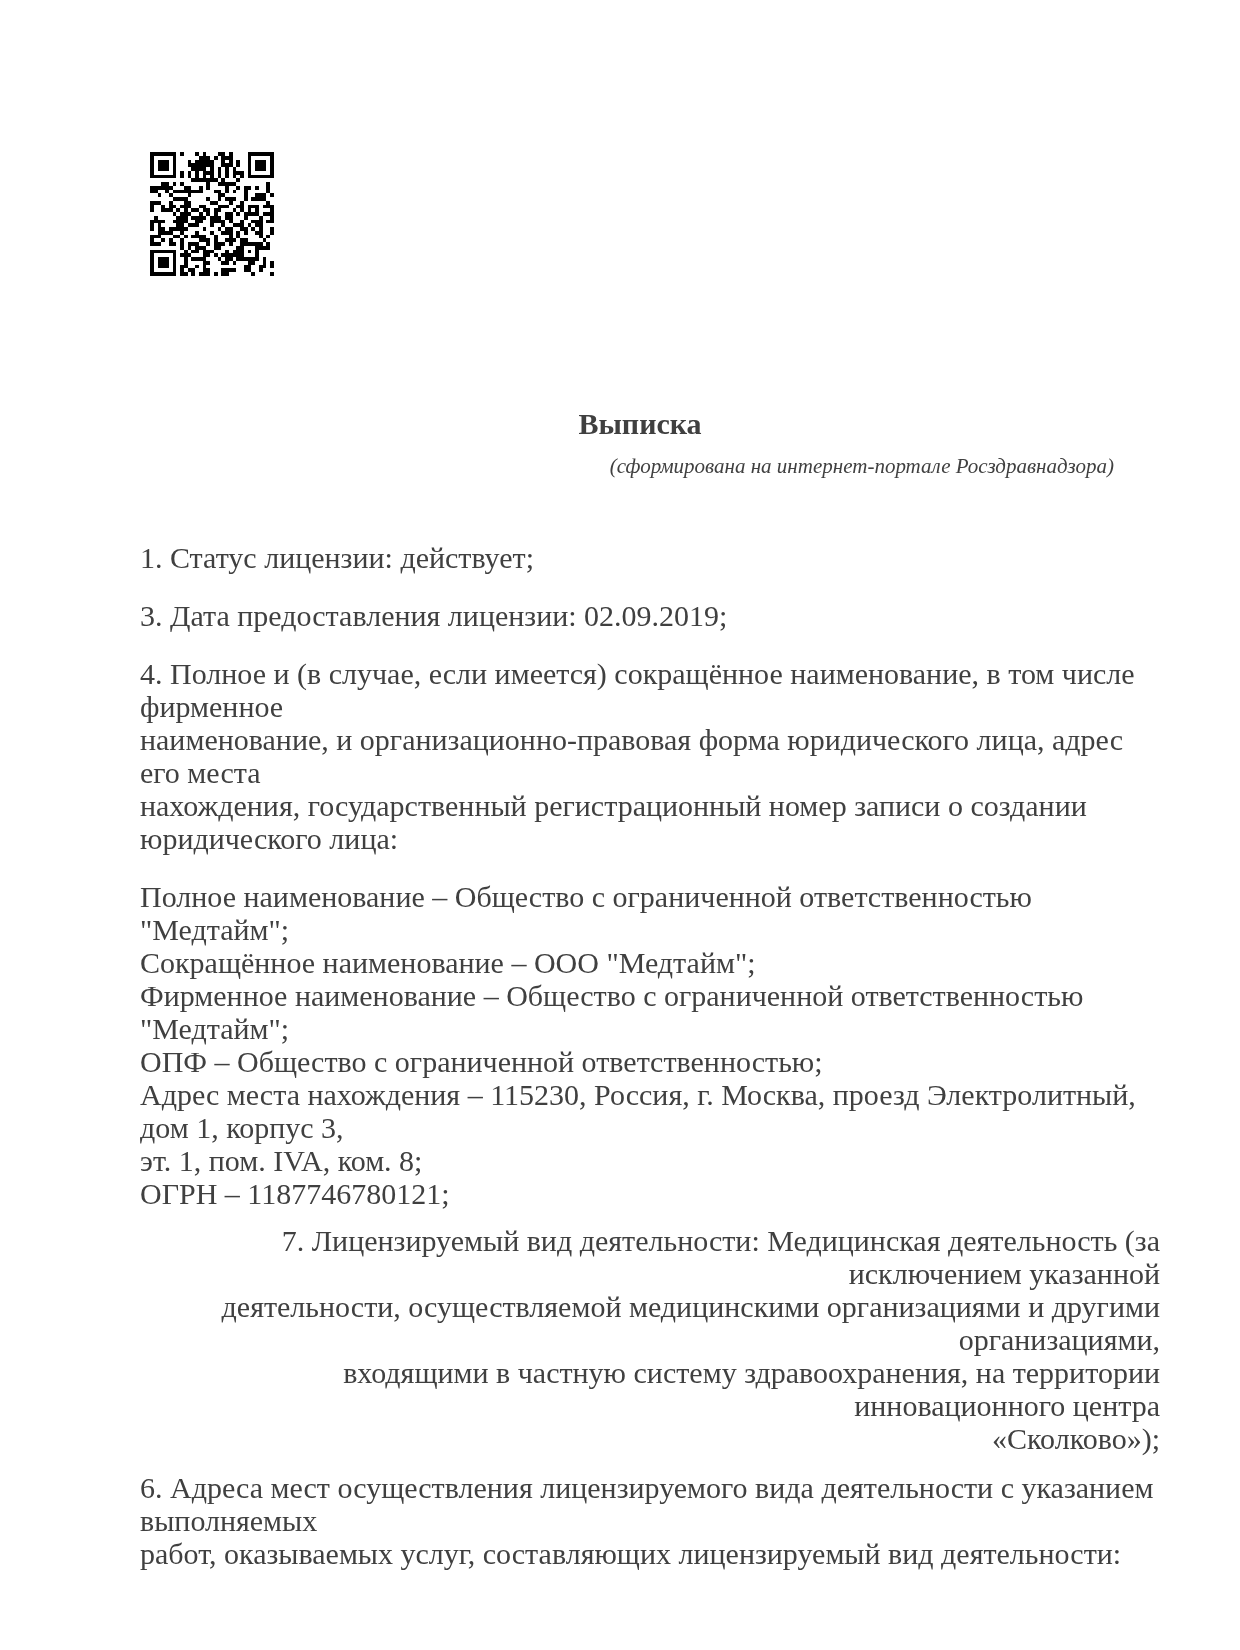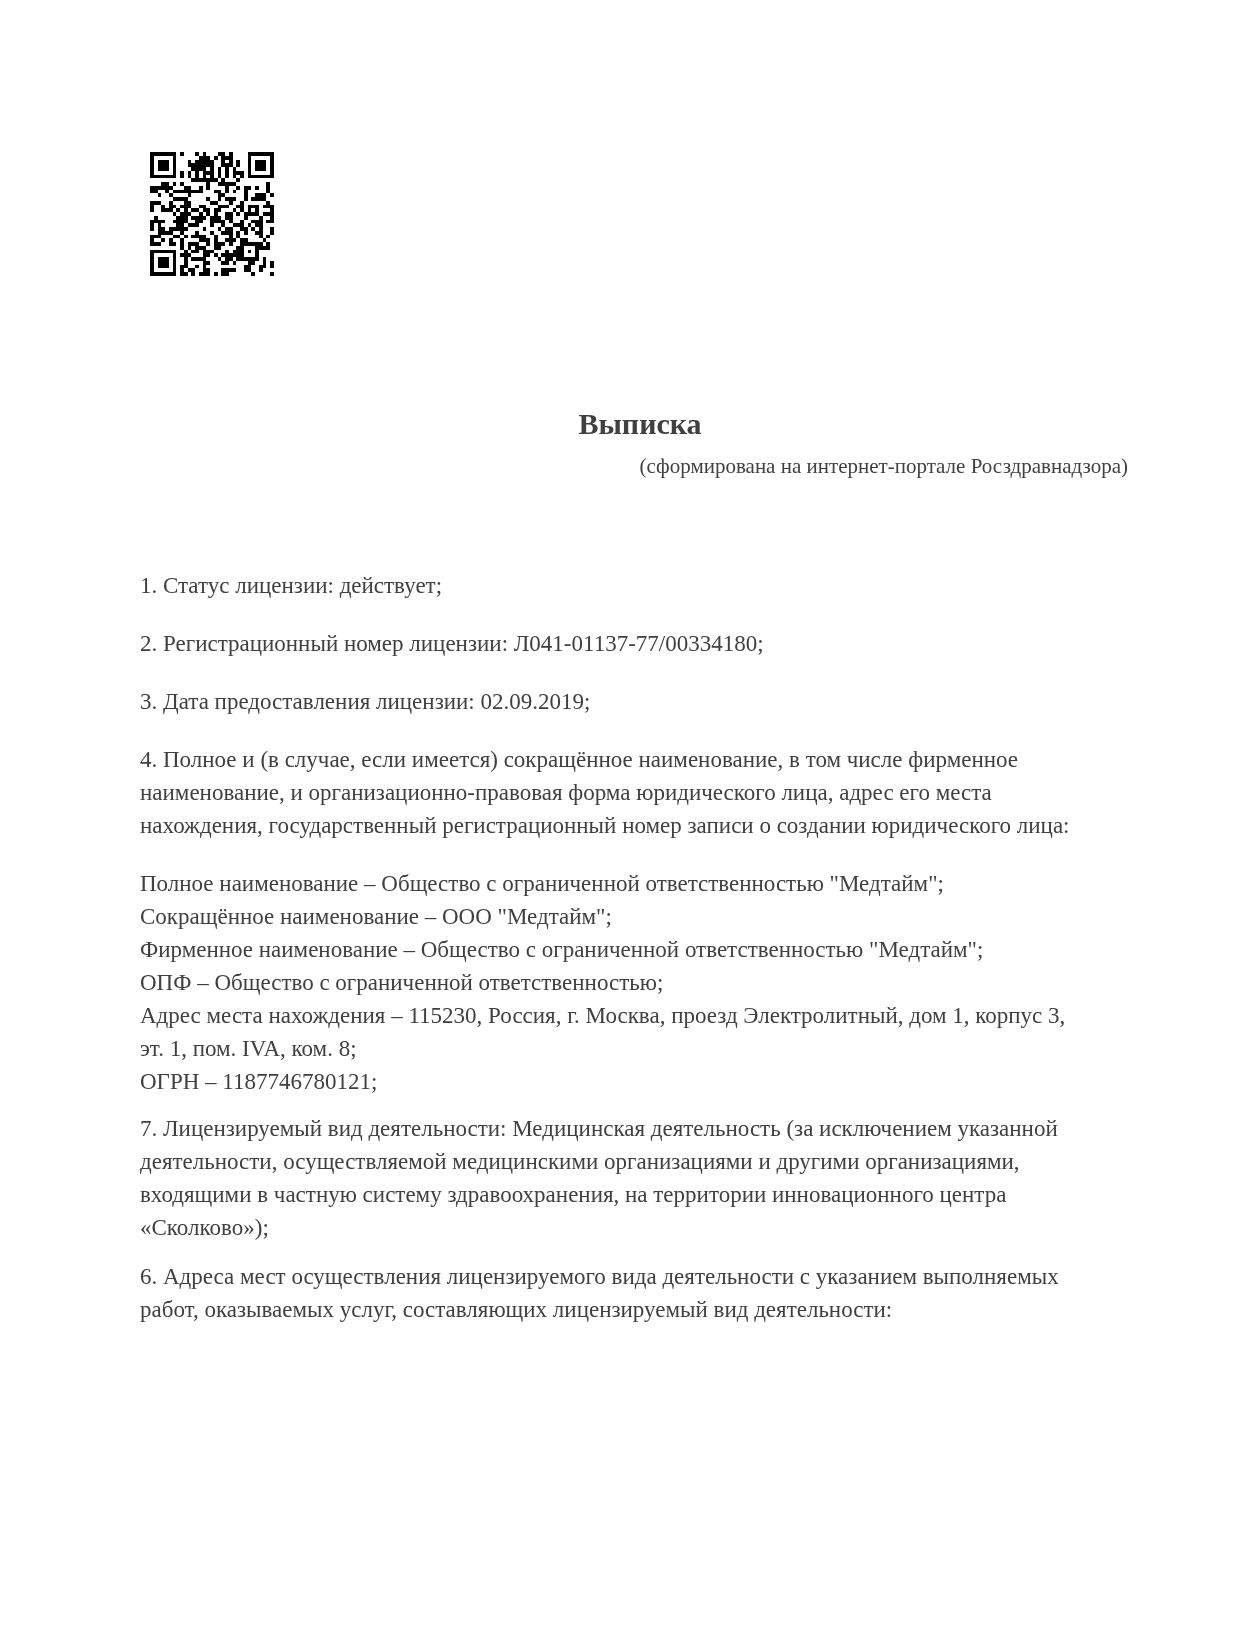--- a/index.html
+++ b/index.html
@@ -27,41 +27,42 @@
     top: 326px;
     width: 1000px;
     text-align: center;
     font-weight: bold;
     font-size: 30px;
     line-height: 38px;
     white-space: pre-line;
   }
   .subtitle {
     position: absolute;
-    left: 144px;
+    left: 130px;
     top: 412px;
     width: 984px;
     text-align: right;
     font-size: 21px;
     line-height: 26px;
+    font-style: italic;
   }
   .body-block {
     position: absolute;
     left: 140px;
-    top: 528px;
+    top: 500px;
     width: 1020px;
-    font-size: 23px;
+    font-size: 30px;
     line-height: 33px;
   }
   .para {
     margin: 0 0 25px 0;
     white-space: pre-line;
   }
   .para.entity-details { margin-bottom: 14px; }
-  .para.activity { margin-bottom: 16px; }
+  .para.activity { margin-bottom: 16px; text-align: right; }
 </style>
 </head>
 <body>
 
 <div class="page">
 
   <div class="qr">
     <svg viewBox="0 0 33 33" shape-rendering="crispEdges" fill="#000000">
         <rect x="0" y="0" width="1" height="1"></rect>
         <rect x="1" y="0" width="1" height="1"></rect>
@@ -598,21 +599,20 @@
   </div>
 
   <div class="title-block">
     <div>Выписка</div>
   </div>
 
   <div class="subtitle">(сформирована на интернет-портале Росздравнадзора)</div>
 
   <div class="body-block">
     <div class="para">1. Статус лицензии: действует;</div>
-    <div class="para">2. Регистрационный номер лицензии: Л041-01137-77/00334180;</div>
     <div class="para">3. Дата предоставления лицензии: 02.09.2019;</div>
     <div class="para">4. Полное и (в случае, если имеется) сокращённое наименование, в том числе фирменное
 наименование, и организационно-правовая форма юридического лица, адрес его места
 нахождения, государственный регистрационный номер записи о создании юридического лица:</div>
     <div class="para entity-details">Полное наименование – Общество с ограниченной ответственностью "Медтайм";
 Сокращённое наименование – ООО "Медтайм";
 Фирменное наименование – Общество с ограниченной ответственностью "Медтайм";
 ОПФ – Общество с ограниченной ответственностью;
 Адрес места нахождения – 115230, Россия, г. Москва, проезд Электролитный, дом 1, корпус 3,
 эт. 1, пом. IVA, ком. 8;

